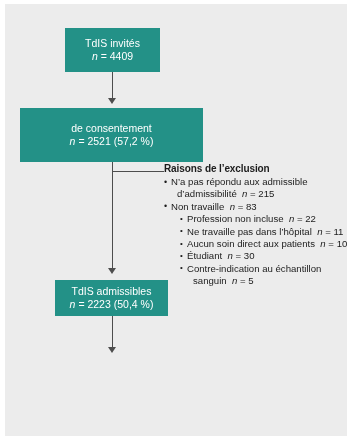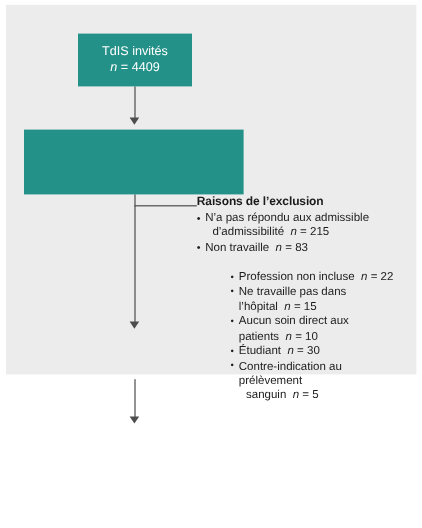--- a/index.html
+++ b/index.html
@@ -11,21 +11,21 @@
     height: 440px;
     background: #ffffff;
     font-family: "Liberation Sans", sans-serif;
     overflow: hidden;
   }
   #flowchart {
     position: absolute;
     left: 5px;
     top: 4px;
     width: 342px;
-    height: 308px;
+    height: 432px;
     background: #ececec;
   }
   .box {
     position: absolute;
     background: #239187;
     color: #ffffff;
     text-align: center;
     font-size: 10.5px;
     line-height: 13.5px;
     display: flex;
@@ -87,21 +87,21 @@
   }
   .rlist li::before {
     content: "\2022";
     position: absolute;
     left: 0;
     top: -0.5px;
     font-size: 9px;
   }
   .sublist {
     list-style: none;
-    margin: 12px;
+    margin: 0;
     padding: 0 0 0 9px;
     font-size: 9.6px;
     line-height: 12.4px;
   }
   .sublist li {
     position: relative;
     padding-left: 7px;
   }
   .sublist li::before {
     content: "\2022";
@@ -120,20 +120,22 @@
 
   <div class="box" style="left:60px; top:24px; width:95px; height:44px;">
     <span class="ln">TdIS invités</span>
     <span class="ln"><i class="ital">n</i> <span>= 4409</span></span>
   </div>
 
   <div class="vline" style="left:106.5px; top:68px; height:28px;"></div>
   <div class="arrow" style="left:102.5px; top:94px;"></div>
 
   <div class="box" style="left:15px; top:104px; width:183px; height:54px;">
+    <span class="ln">de consentement</span>
+    <span class="ln"><i class="ital">n</i> <span>= 2521 (57,2 %)</span></span>
   </div>
 
   <div class="vline" style="left:106.5px; top:158px; height:108px;"></div>
   <div class="arrow" style="left:102.5px; top:264px;"></div>
 
   <div class="hline" style="left:106.5px; top:167px; width:52px;"></div>
 
   <div id="reasons">
     <h2>Raisons de l’exclusion</h2>
     <ul class="rlist">
@@ -141,35 +143,39 @@
         <span>N’a pas répondu aux admissible</span>
         <span class="cont"><span>d’admissibilité</span>&nbsp;&nbsp;<span class="nv"><i class="ital">n</i> <span>= 215</span></span></span>
       </li>
       <li>
         <span>Non travaille</span>&nbsp;&nbsp;<span class="nv"><i class="ital">n</i> <span>= 83</span></span>
         <ul class="sublist">
           <li>
             <span>Profession non incluse</span>&nbsp;&nbsp;<span class="nv"><i class="ital">n</i> <span>= 22</span></span>
           </li>
           <li>
-            <span>Ne travaille pas dans l’hôpital</span>&nbsp;&nbsp;<span class="nv"><i class="ital">n</i> <span>= 15</span></span>
+            <span>Ne travaille pas dans l’hôpital</span>&nbsp;&nbsp;<span class="nv"><i class="ital">n</i> <span>= 11</span></span>
           </li>
           <li>
             <span>Aucun soin direct aux patients</span>&nbsp;&nbsp;<span class="nv"><i class="ital">n</i> <span>= 10</span></span>
           </li>
           <li>
             <span>Étudiant</span>&nbsp;&nbsp;<span class="nv"><i class="ital">n</i> <span>= 30</span></span>
           </li>
           <li>
-            <span>Contre-indication au prélèvement</span>
+            <span>Contre-indication au échantillon</span>
             <span class="cont"><span>sanguin</span>&nbsp;&nbsp;<span class="nv"><i class="ital">n</i> <span>= 5</span></span></span>
           </li>
         </ul>
       </li>
     </ul>
   </div>
 
+  <div class="box" style="left:50px; top:276px; width:113px; height:36px;">
+    <span class="ln">TdIS admissibles</span>
+    <span class="ln"><i class="ital">n</i> <span>= 2223 (50,4 %)</span></span>
+  </div>
 
   <div class="vline" style="left:106.5px; top:312px; height:33px;"></div>
   <div class="arrow" style="left:102.5px; top:343px;"></div>
 
 
 </div>
 
 </body></html>

